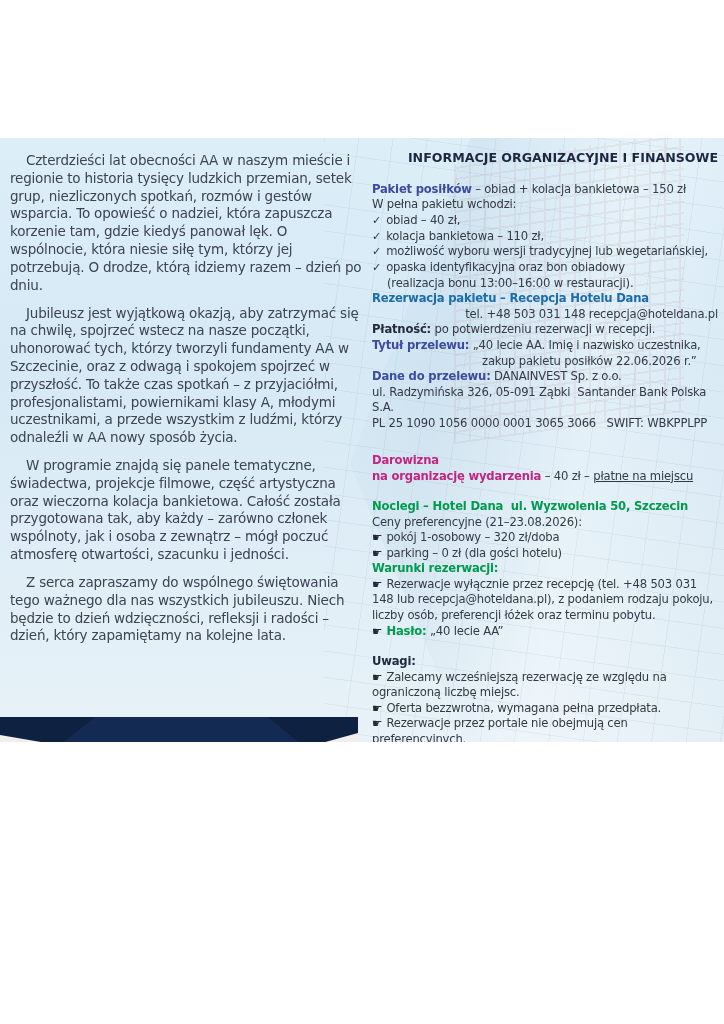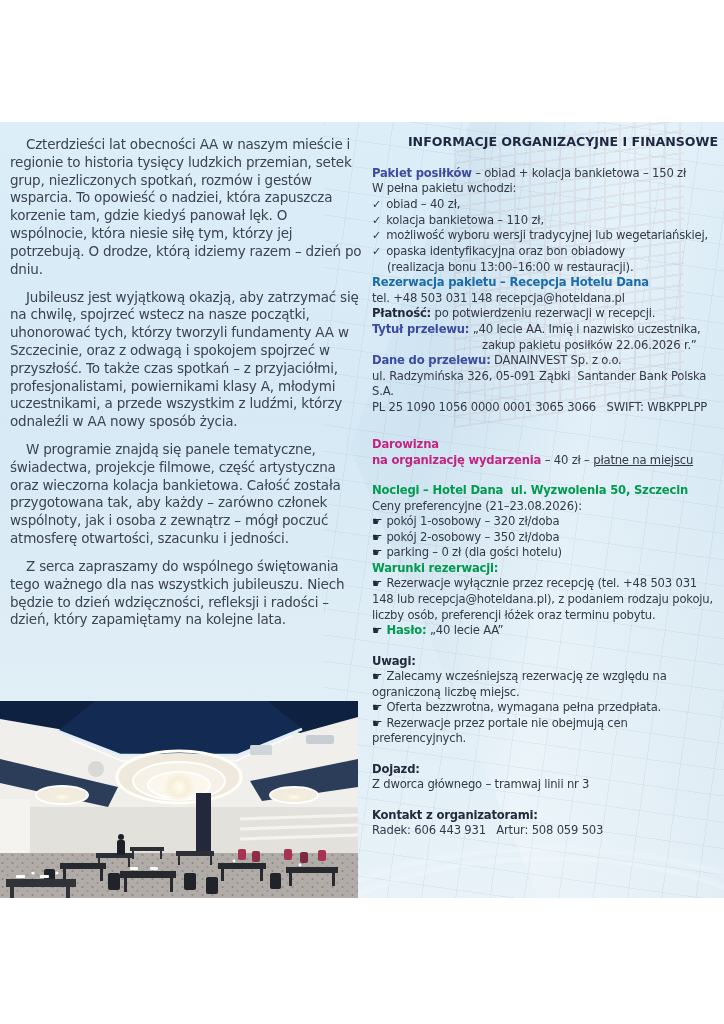--- a/index.html
+++ b/index.html
@@ -2,21 +2,21 @@
 <html><head>
 <meta charset="utf-8">
 <style>
   html,body{margin:0;padding:0}
   body{
     width:724px;height:1024px;background:#ffffff;position:relative;
     font-family:"DejaVu Sans","Liberation Sans",sans-serif;
     -webkit-font-smoothing:antialiased;overflow:hidden;
   }
   .band{
-    position:absolute;left:0;top:122px;width:724px;height:776px;
+    position:absolute;left:0;top:138px;width:724px;height:604px;
     background:linear-gradient(180deg,#dceef8 0%,#d6e9f5 38%,#e0eef6 72%,#e8f2f8 100%);
     overflow:hidden;
   }
   
   .bg-tower{
     position:absolute;right:-30px;top:0;width:430px;height:776px;opacity:.5;pointer-events:none;
     background:linear-gradient(100deg,rgba(255,255,255,0) 0%,rgba(170,198,219,.35) 28%,rgba(255,255,255,.55) 55%,rgba(180,205,223,.30) 100%);
     clip-path:polygon(34% 0,100% 0,100% 100%,50% 100%,6% 42%);
   }
   .bg-grid{
@@ -58,21 +58,21 @@
     font-size:12.6px;font-weight:bold;color:#1e2742;text-align:right;
     margin:0 0 15px;letter-spacing:0;
   }
   .line{margin:0;white-space:pre-wrap}
   .b{font-weight:bold}
   .indigo{color:#3c4b9f}
   .blue{color:#1b6cab}
   .pink{color:#c22580}
   .green{color:#019a4f}
   .navy{color:#222a3c}
-  .right-align{text-align:left}
+  .right-align{text-align:right}
   .sub-note{padding-left:15px}
   .t2{padding-left:110px}
   .check{color:#2c3444;margin-right:5px;font-size:11px;letter-spacing:0}
   .pointer{margin-right:4px;color:#23293a;letter-spacing:0}
   .underline{text-decoration:underline}
   .gap{height:15px}
   .gap-lg{height:22px}
 </style>
 </head>
 <body>
@@ -227,21 +227,20 @@
       <p class="line">PL 25 1090 1056 0000 0001 3065 3066   SWIFT: WBKPPLPP</p>
 
       <div class="gap-lg"></div>
       <p class="line b pink">Darowizna</p>
       <p class="line"><span class="b pink">na organizację wydarzenia</span><span> – 40 zł – </span><span class="underline">płatne na miejscu</span></p>
 
       <div class="gap"></div>
       <p class="line b green">Noclegi – Hotel Dana  ul. Wyzwolenia 50, Szczecin</p>
       <p class="line">Ceny preferencyjne (21–23.08.2026):</p>
       <p class="line"><span class="pointer">☛</span><span>pokój 1-osobowy – 320 zł/doba</span></p>
-      <p class="line"><span class="pointer">☛</span><span>pokój 2-osobowy – 350 zł/doba</span></p>
       <p class="line"><span class="pointer">☛</span><span>parking – 0 zł (dla gości hotelu)</span></p>
       <p class="line b green">Warunki rezerwacji:</p>
       <p class="line"><span class="pointer">☛</span><span>Rezerwacje wyłącznie przez recepcję (tel. +48 503 031 148 lub recepcja@hoteldana.pl), z podaniem rodzaju pokoju, liczby osób, preferencji łóżek oraz terminu pobytu.</span></p>
       <p class="line"><span class="pointer">☛</span><span class="b green">Hasło:</span><span> „40 lecie AA”</span></p>
 
       <div class="gap"></div>
       <p class="line b navy">Uwagi:</p>
       <p class="line"><span class="pointer">☛</span><span>Zalecamy wcześniejszą rezerwację ze względu na ograniczoną liczbę miejsc.</span></p>
       <p class="line"><span class="pointer">☛</span><span>Oferta bezzwrotna, wymagana pełna przedpłata.</span></p>
       <p class="line"><span class="pointer">☛</span><span>Rezerwacje przez portale nie obejmują cen preferencyjnych.</span></p>

